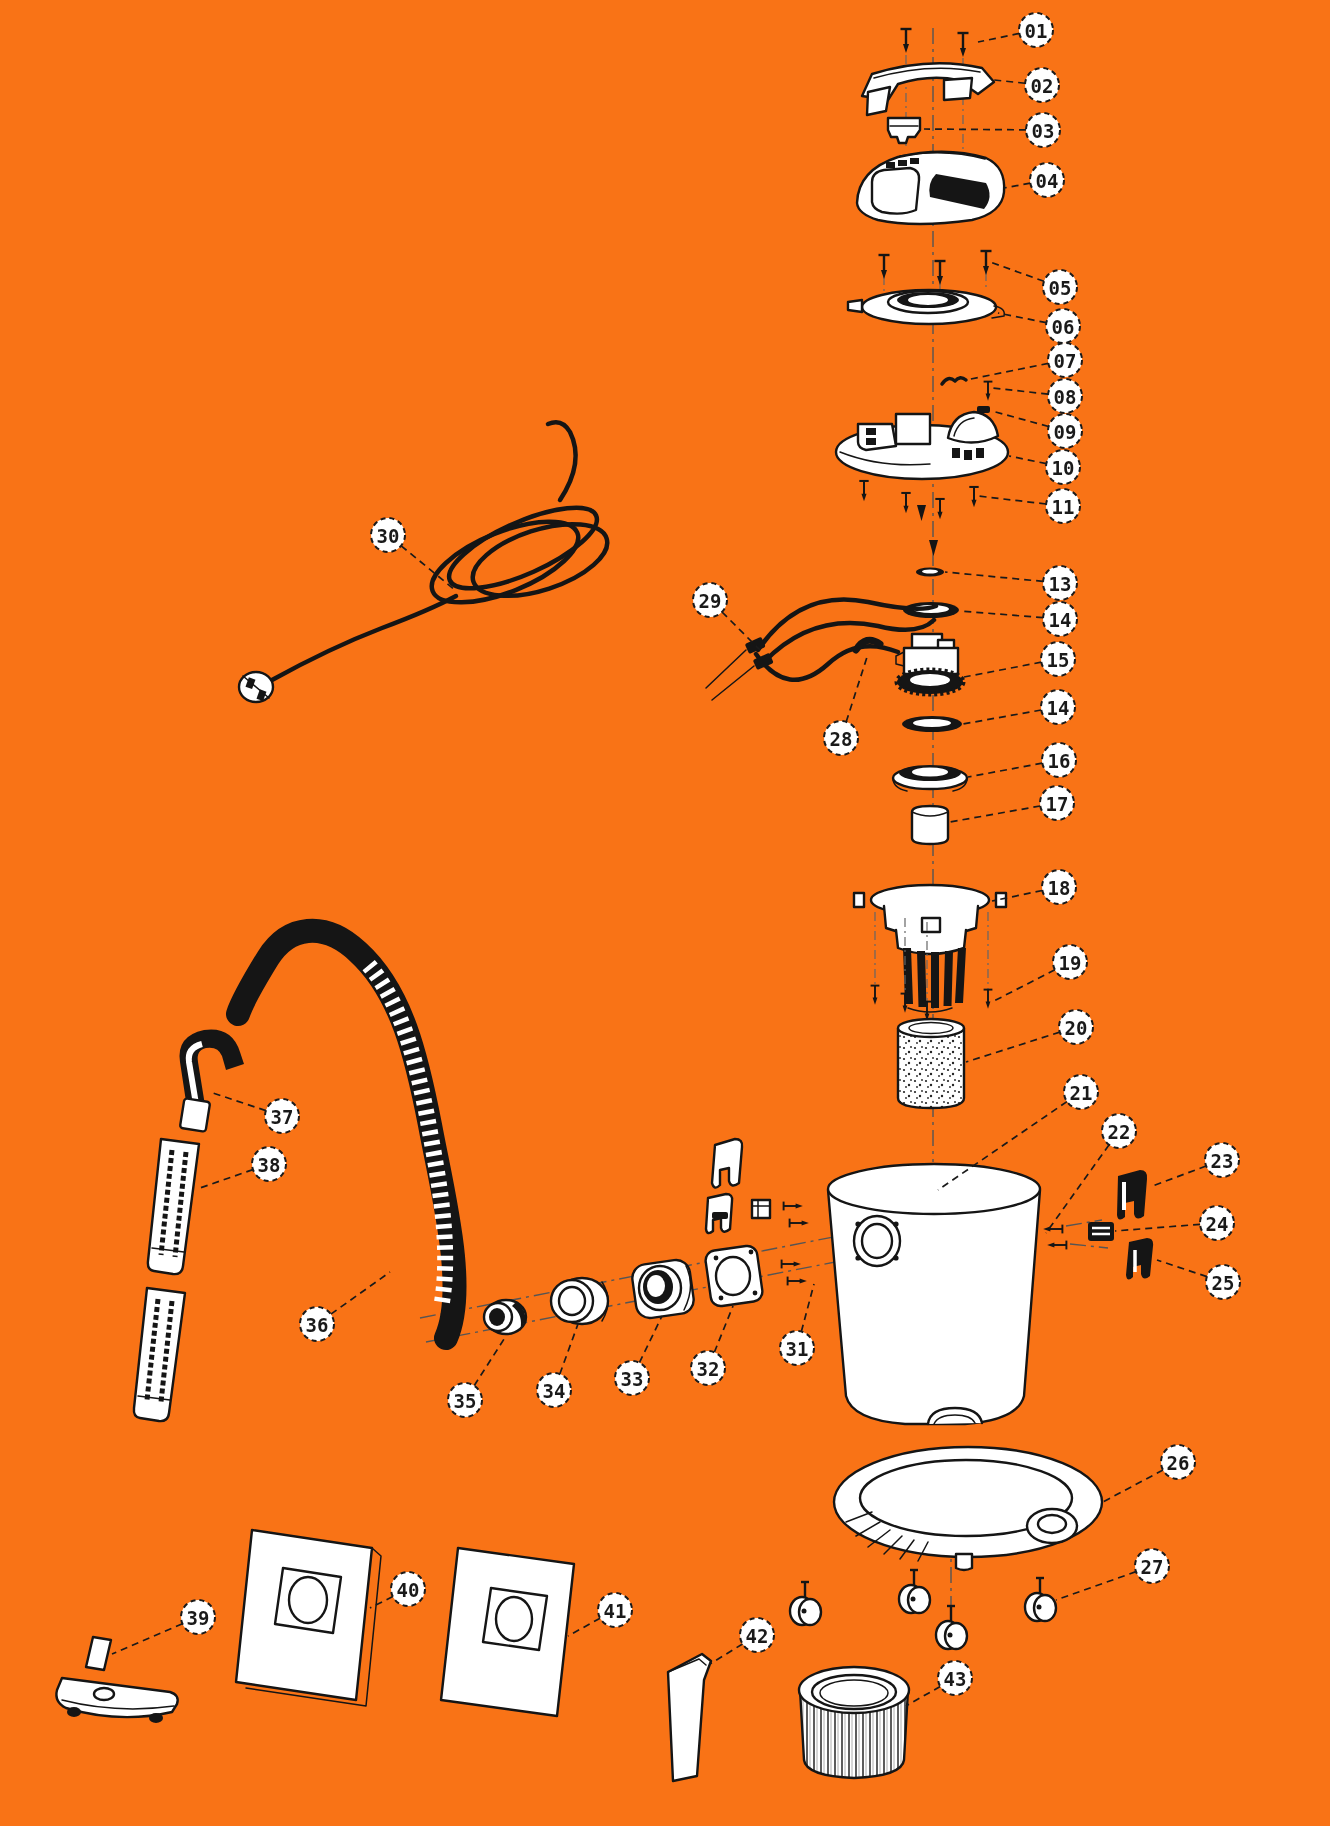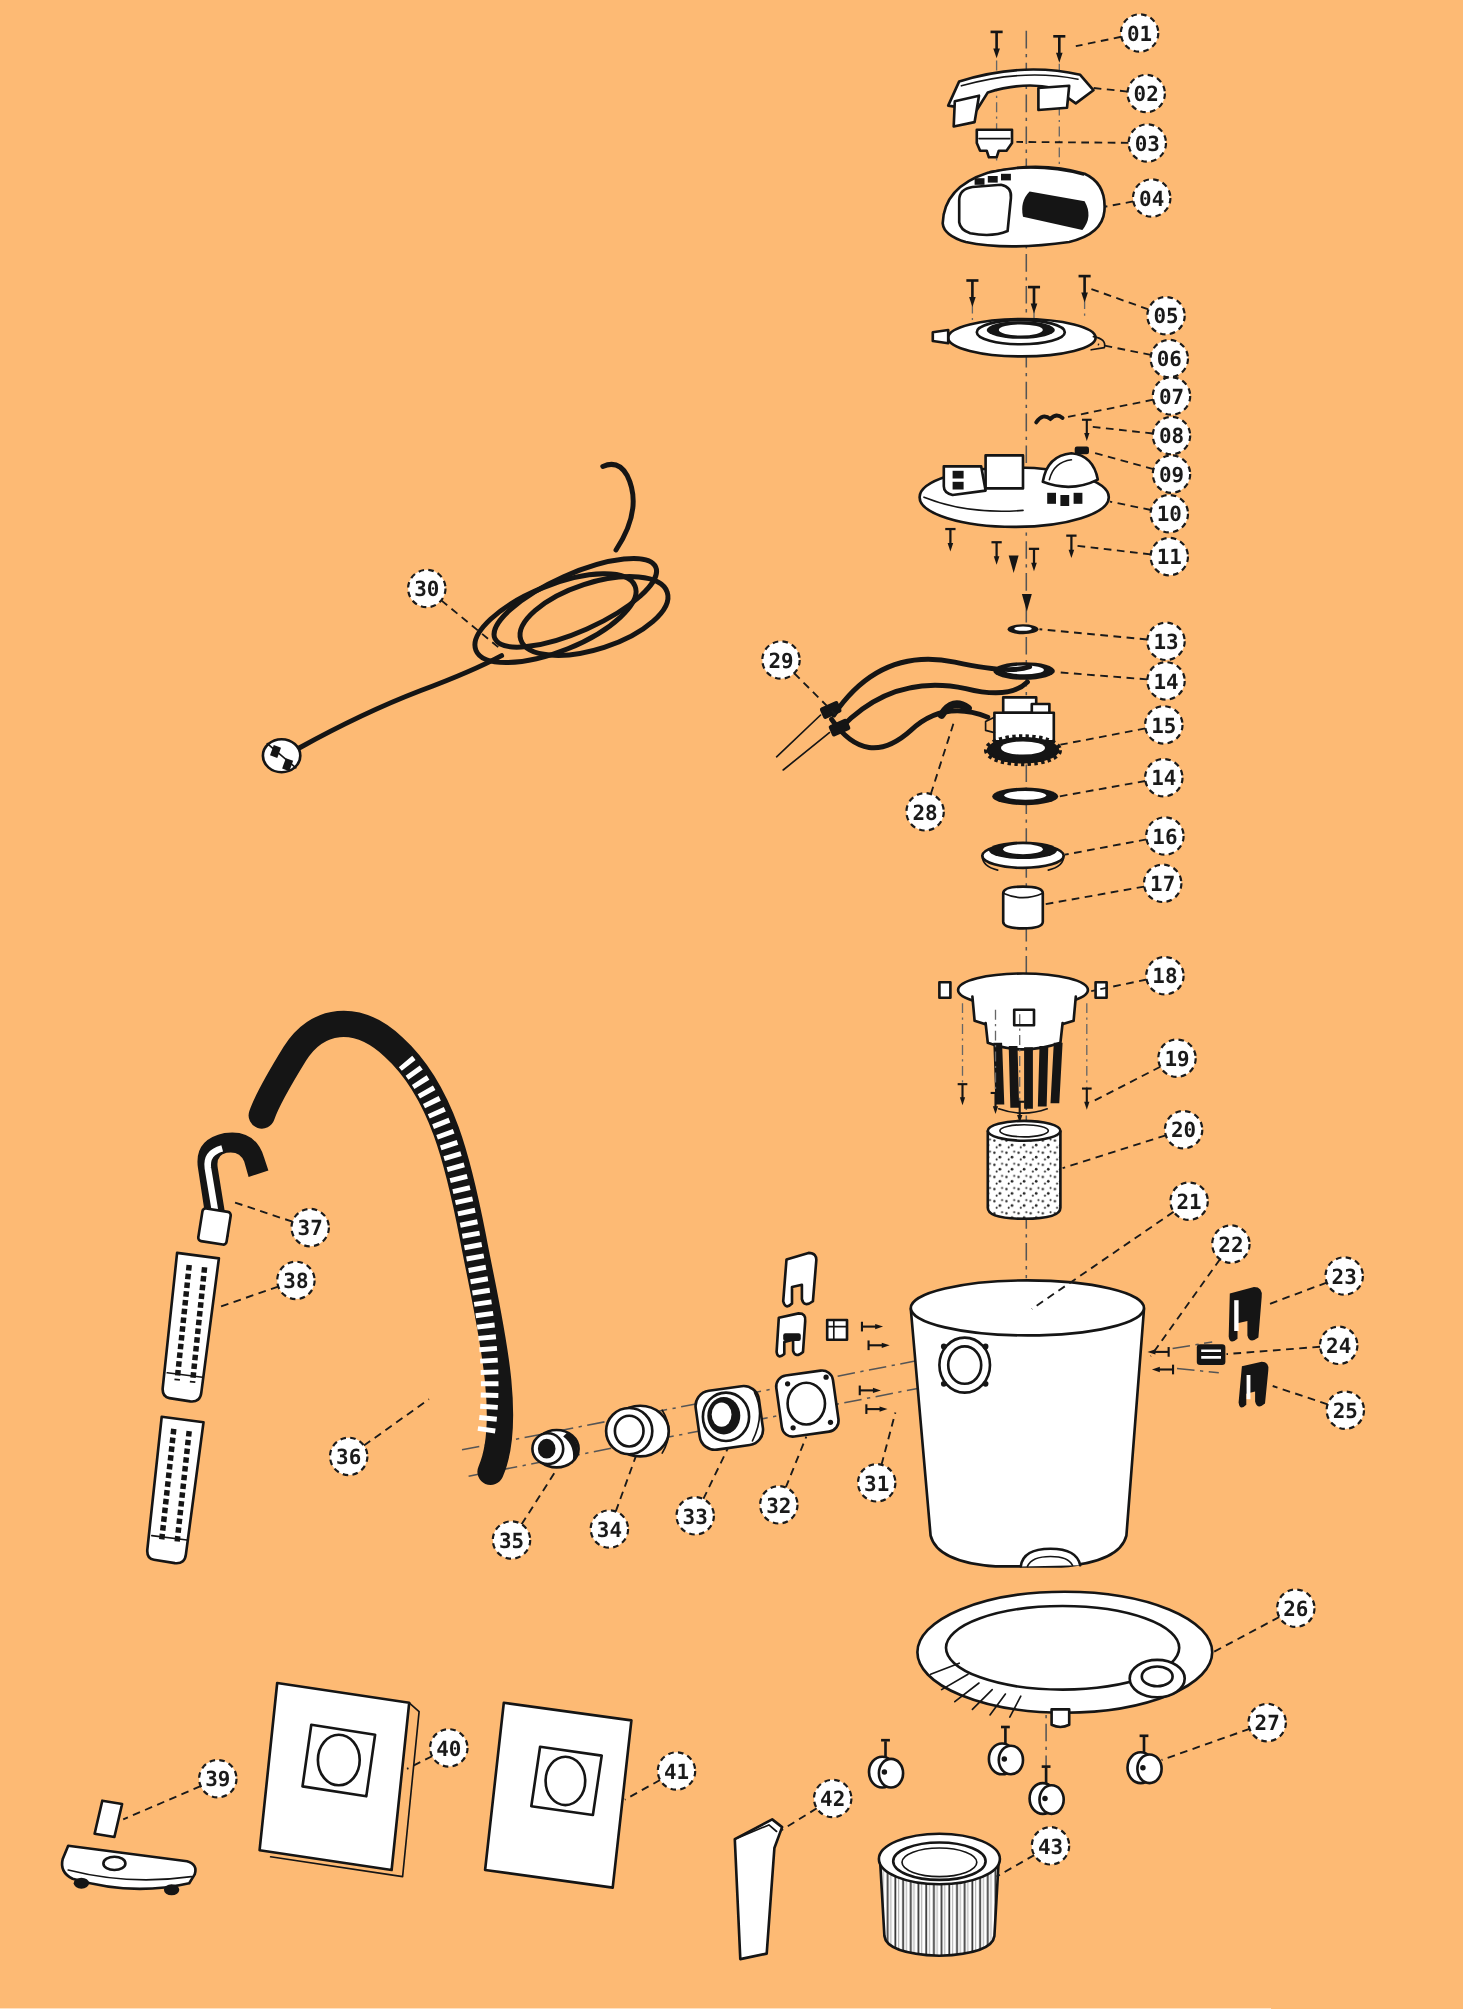--- a/index.html
+++ b/index.html
@@ -1,16 +1,16 @@
 <!DOCTYPE html>
 <html><head>
 <meta charset="utf-8">
 <style>
   html,body{margin:0;padding:0;background:#fff;}
-  .stage{position:relative;width:1330px;height:1826px;background:#fdba74;
+  .stage{position:relative;width:1330px;height:1826px;background:#f97316;
          font-family:"DejaVu Sans",sans-serif;overflow:hidden;}
   svg{display:block;}
   .part{fill:#ffffff;stroke:#151515;stroke-width:2.4;stroke-linejoin:round;stroke-linecap:round;}
   .dark{fill:#151515;stroke:none;}
   .thin{fill:none;stroke:#151515;stroke-width:1.5;stroke-linejoin:round;stroke-linecap:round;}
   .wire{fill:none;stroke:#151515;stroke-width:4.5;stroke-linecap:round;}
   .coilring{fill:none;stroke:#151515;stroke-width:4.5;}
   .axis{fill:none;stroke:#555;stroke-width:1.4;stroke-dasharray:16 5 3 5;}
   .axis-thin{fill:none;stroke:#666;stroke-width:1.2;stroke-dasharray:9 4 2 4;}
   .leader{stroke:#1a1a1a;stroke-width:1.7;stroke-dasharray:7 5;fill:none;}

